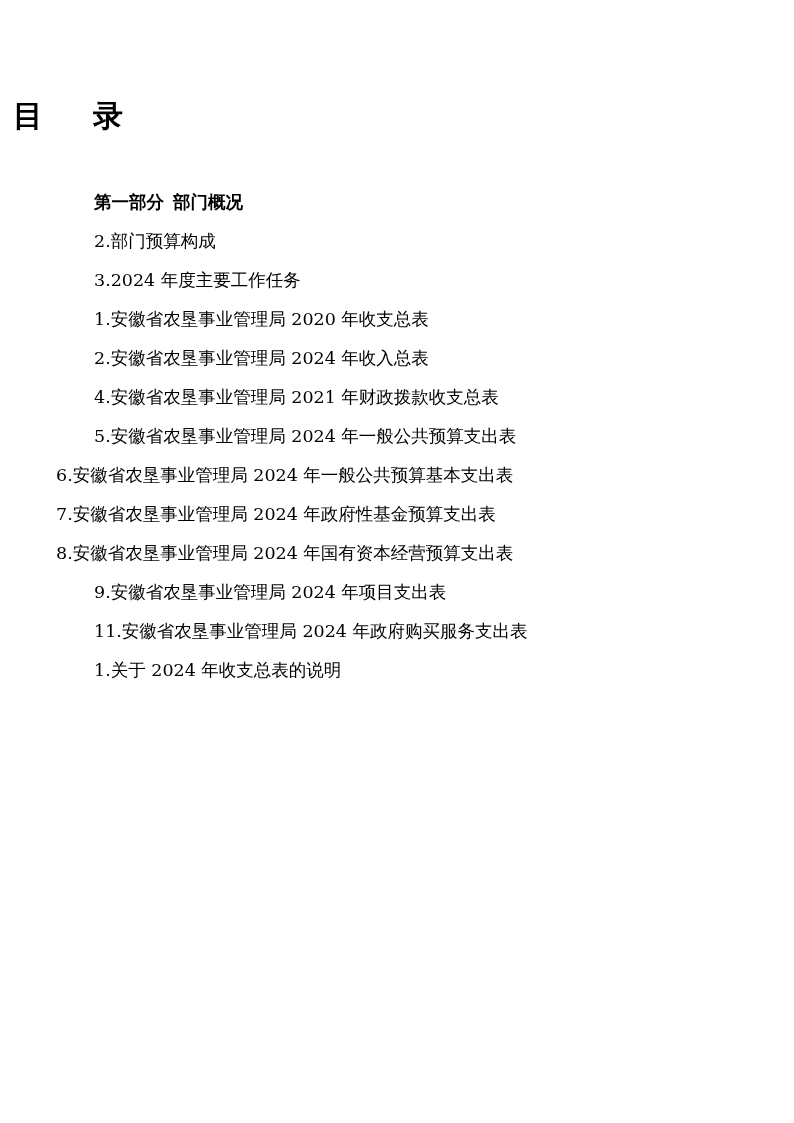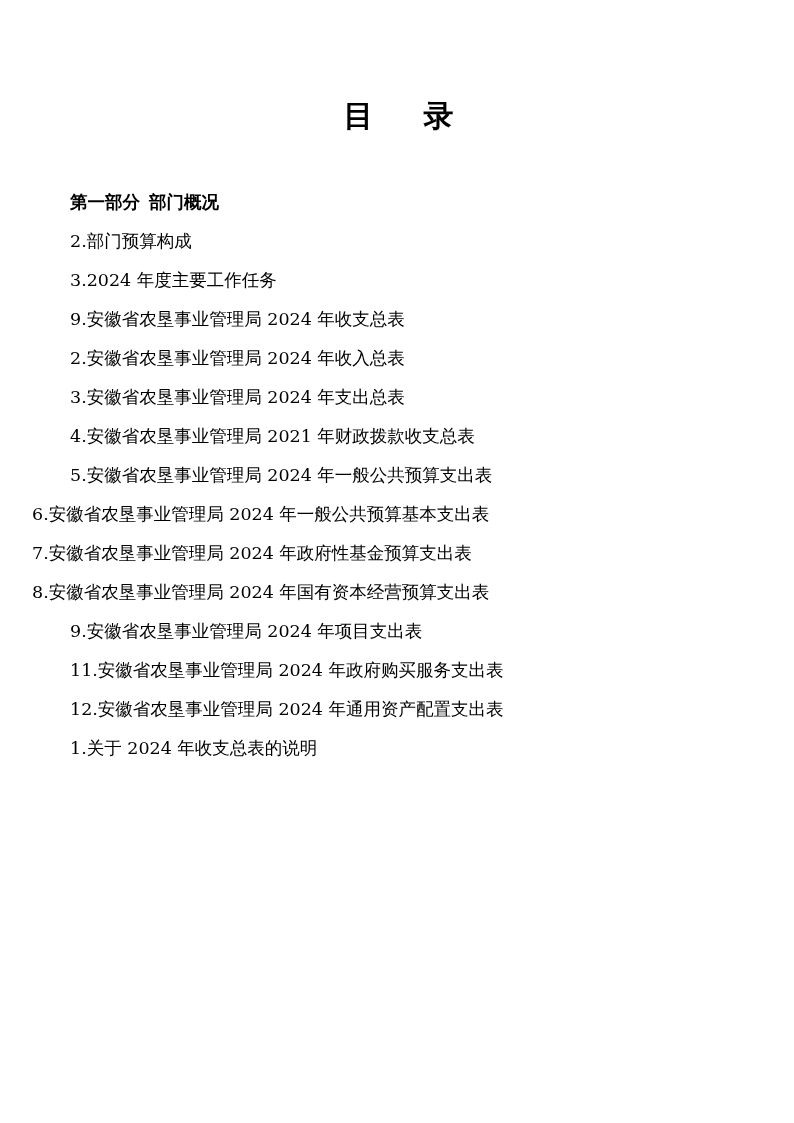--- a/index.html
+++ b/index.html
@@ -16,32 +16,31 @@
     overflow: hidden;
   }
   .page {
     position: relative;
     width: 794px;
     height: 1123px;
     box-sizing: border-box;
     padding: 0;
   }
   .doc-title {
-    text-align: center;
     font-size: 30px;
     font-weight: bold;
     letter-spacing: 10px;
     margin-top: 96px;
     margin-bottom: 0;
     font-family: "DejaVu Sans", "Liberation Sans", sans-serif;
     margin-left: 13px;
   }
   .toc {
     margin-top: 46px;
-    padding-left: 70px;
+    padding-left: 94px;
     padding-right: 105px;
   }
   .toc-line {
     font-size: 17.5px;
     line-height: 39px;
     white-space: nowrap;
   }
   .toc-line.wrap {
     white-space: normal;
     text-indent: 14px;
@@ -66,30 +65,28 @@
   <div class="doc-title">目　录</div>
 
   <div class="toc">
 
     <div class="toc-line part"><span>第一部分</span><span class="sp"></span><span>部门概况</span></div>
 
     <div class="toc-line">2.部门预算构成</div>
     <div class="toc-line">3.2024 年度主要工作任务</div>
 
 
-    <div class="toc-line">9.安徽省农垦事业管理局 2024 年收支总表</div>
+    <div class="toc-line">1.安徽省农垦事业管理局 2020 年收支总表</div>
     <div class="toc-line">2.安徽省农垦事业管理局 2024 年收入总表</div>
-    <div class="toc-line">3.安徽省农垦事业管理局 2024 年支出总表</div>
     <div class="toc-line">4.安徽省农垦事业管理局 2021 年财政拨款收支总表</div>
     <div class="toc-line">5.安徽省农垦事业管理局 2024 年一般公共预算支出表</div>
     <div class="toc-line wrap">6.安徽省农垦事业管理局 2024 年一般公共预算基本支出表</div>
     <div class="toc-line wrap">7.安徽省农垦事业管理局 2024 年政府性基金预算支出表</div>
     <div class="toc-line wrap">8.安徽省农垦事业管理局 2024 年国有资本经营预算支出表</div>
     <div class="toc-line">9.安徽省农垦事业管理局 2024 年项目支出表</div>
     <div class="toc-line">11.安徽省农垦事业管理局 2024 年政府购买服务支出表</div>
-    <div class="toc-line">12.安徽省农垦事业管理局 2024 年通用资产配置支出表</div>
 
 
     <div class="toc-line">1.关于 2024 年收支总表的说明</div>
 
   </div>
 
 </div>
 
 </body></html>

